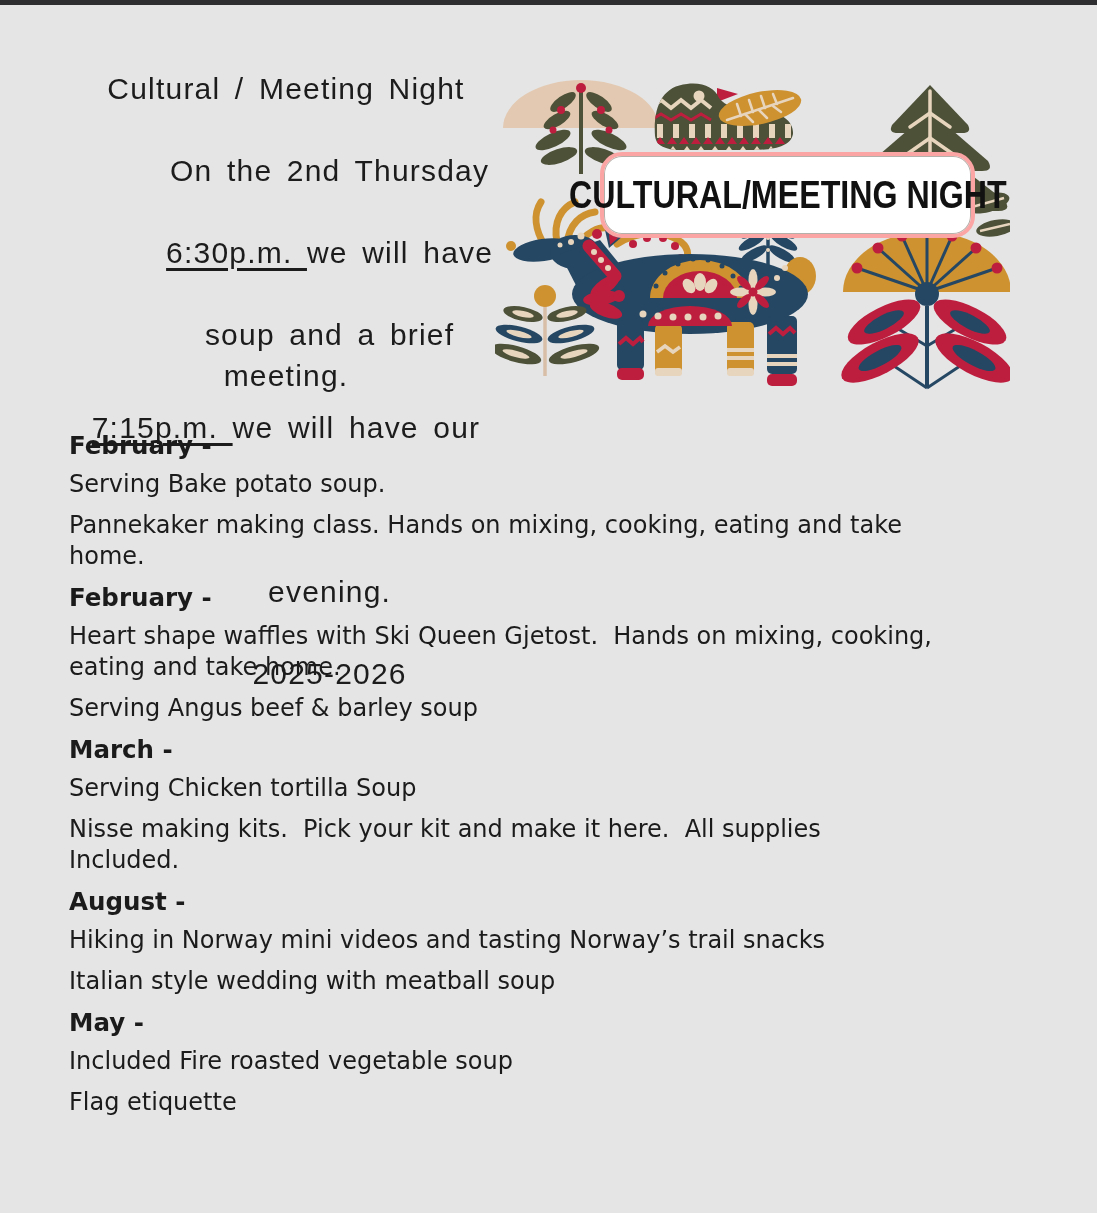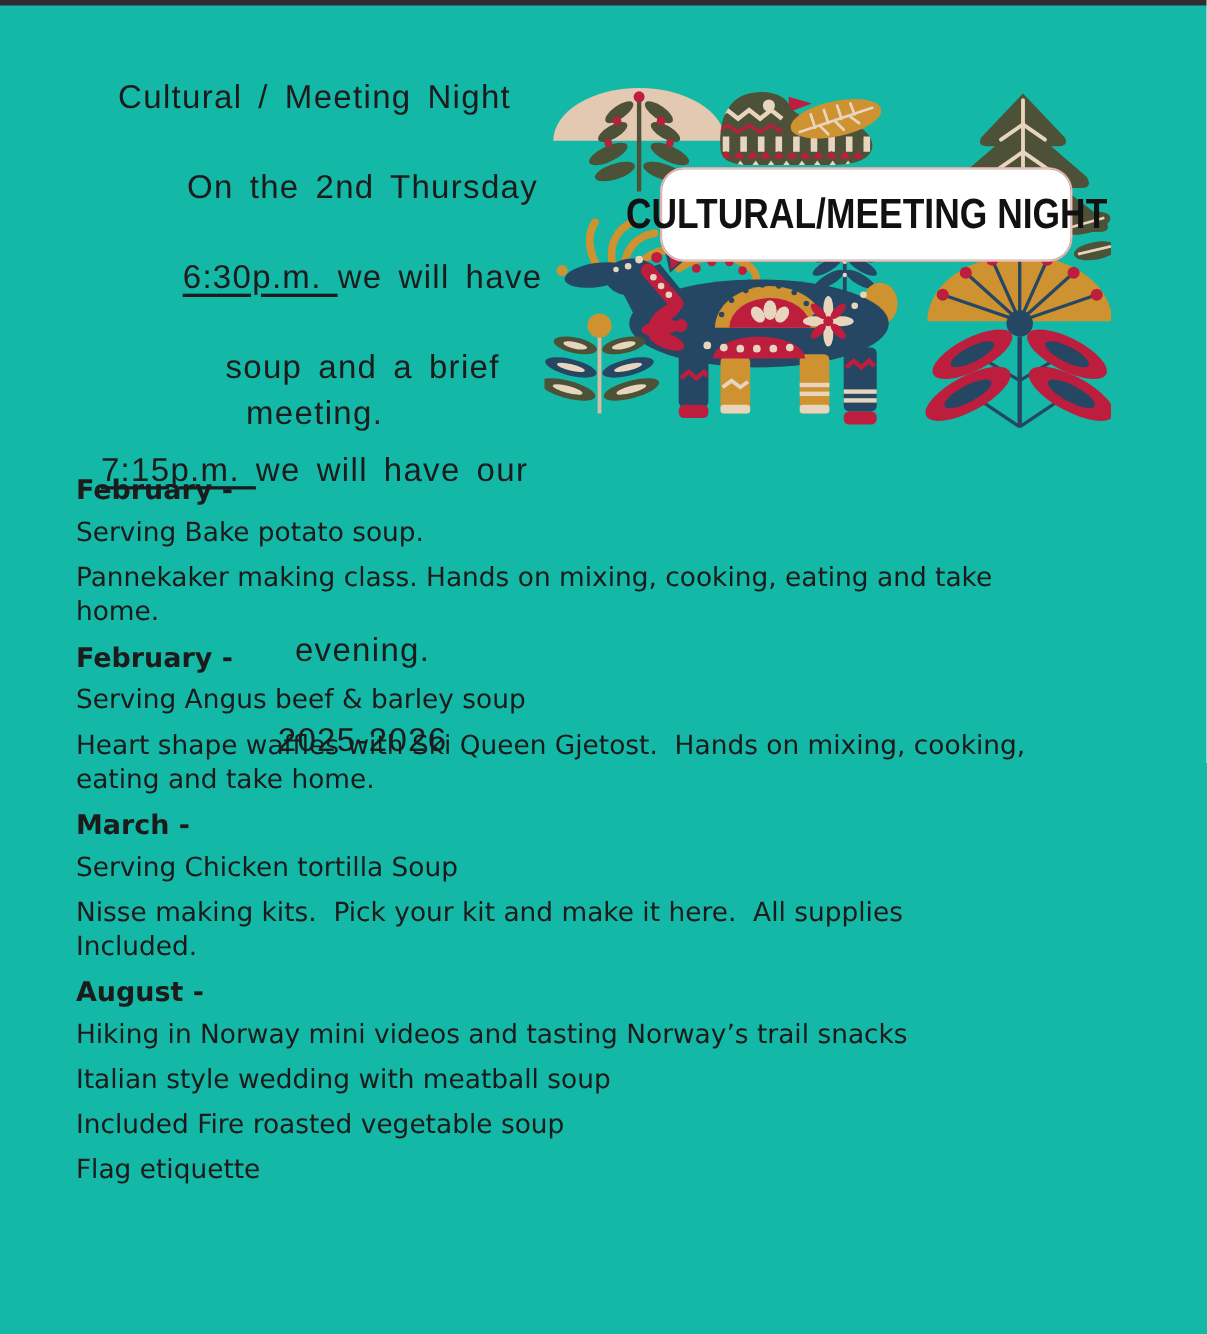--- a/index.html
+++ b/index.html
@@ -1,17 +1,17 @@
 <!DOCTYPE html>
 <html><head>
 <meta charset="utf-8">
 <style>
   html,body { margin:0; padding:0; background:#ffffff; }
   .page {
-    position:relative; width:1097px; height:1213px; background:#14b8a6;
+    position:relative; width:1097px; height:1213px; background:#e5e5e5;
     overflow:hidden; font-family:"Liberation Sans", sans-serif; color:#1b1b1b;
   }
   .top-strip {
     position:absolute; left:0; top:0; width:1097px; height:5px; background:#2e2e30;
   }
   
   .intro {
     position:absolute; left:56px; top:68px; width:460px;
     text-align:center; font-size:30px; line-height:41px;
     letter-spacing:1.2px; word-spacing:5px; color:#1c1c1c;
@@ -23,21 +23,21 @@
     text-decoration-thickness:2.5px;
     text-underline-offset:5px;
   }
   
   .art {
     position:absolute; left:495px; top:58px; width:515px; height:335px;
   }
   .badge {
     position:absolute; left:600px; top:152px; width:375px; height:86px;
     box-sizing:border-box; background:#ffffff;
-    border:1px solid #fca5a5; border-radius:22px;
+    border:4px solid #fca5a5; border-radius:22px;
     box-shadow:inset 0 0 0 1px #b6b0aa;
     display:flex; align-items:center; justify-content:center;
   }
   .badge-label {
     font-family:"Liberation Sans", sans-serif; font-weight:700;
     font-size:35px; color:#111111; letter-spacing:0px;
     transform:scaleX(0.92) scaleY(1.1); white-space:nowrap;
   }
   
   .schedule {
@@ -302,31 +302,32 @@
   </div>
 
   <div class="schedule">
     <section>
       <h3>February -</h3>
       <p>Serving Bake potato soup.</p>
       <p>Pannekaker making class. Hands on mixing, cooking, eating and take home.</p>
     </section>
     <section>
       <h3>February -</h3>
+      <p>Heart shape waffles with Ski Queen Gjetost.  Hands on mixing, cooking, eating and take home.</p>
       <p>Serving Angus beef &amp; barley soup</p>
-      <p>Heart shape waffles with Ski Queen Gjetost.  Hands on mixing, cooking, eating and take home.</p>
     </section>
     <section>
       <h3>March -</h3>
       <p>Serving Chicken tortilla Soup</p>
       <p>Nisse making kits.  Pick your kit and make it here.  All supplies Included.</p>
     </section>
     <section>
       <h3>August -</h3>
       <p>Hiking in Norway mini videos and tasting Norway’s trail snacks</p>
       <p>Italian style wedding with meatball soup</p>
     </section>
     <section>
+      <h3>May -</h3>
       <p>Included Fire roasted vegetable soup</p>
       <p>Flag etiquette</p>
     </section>
   </div>
 </div>
 
 </body></html>

